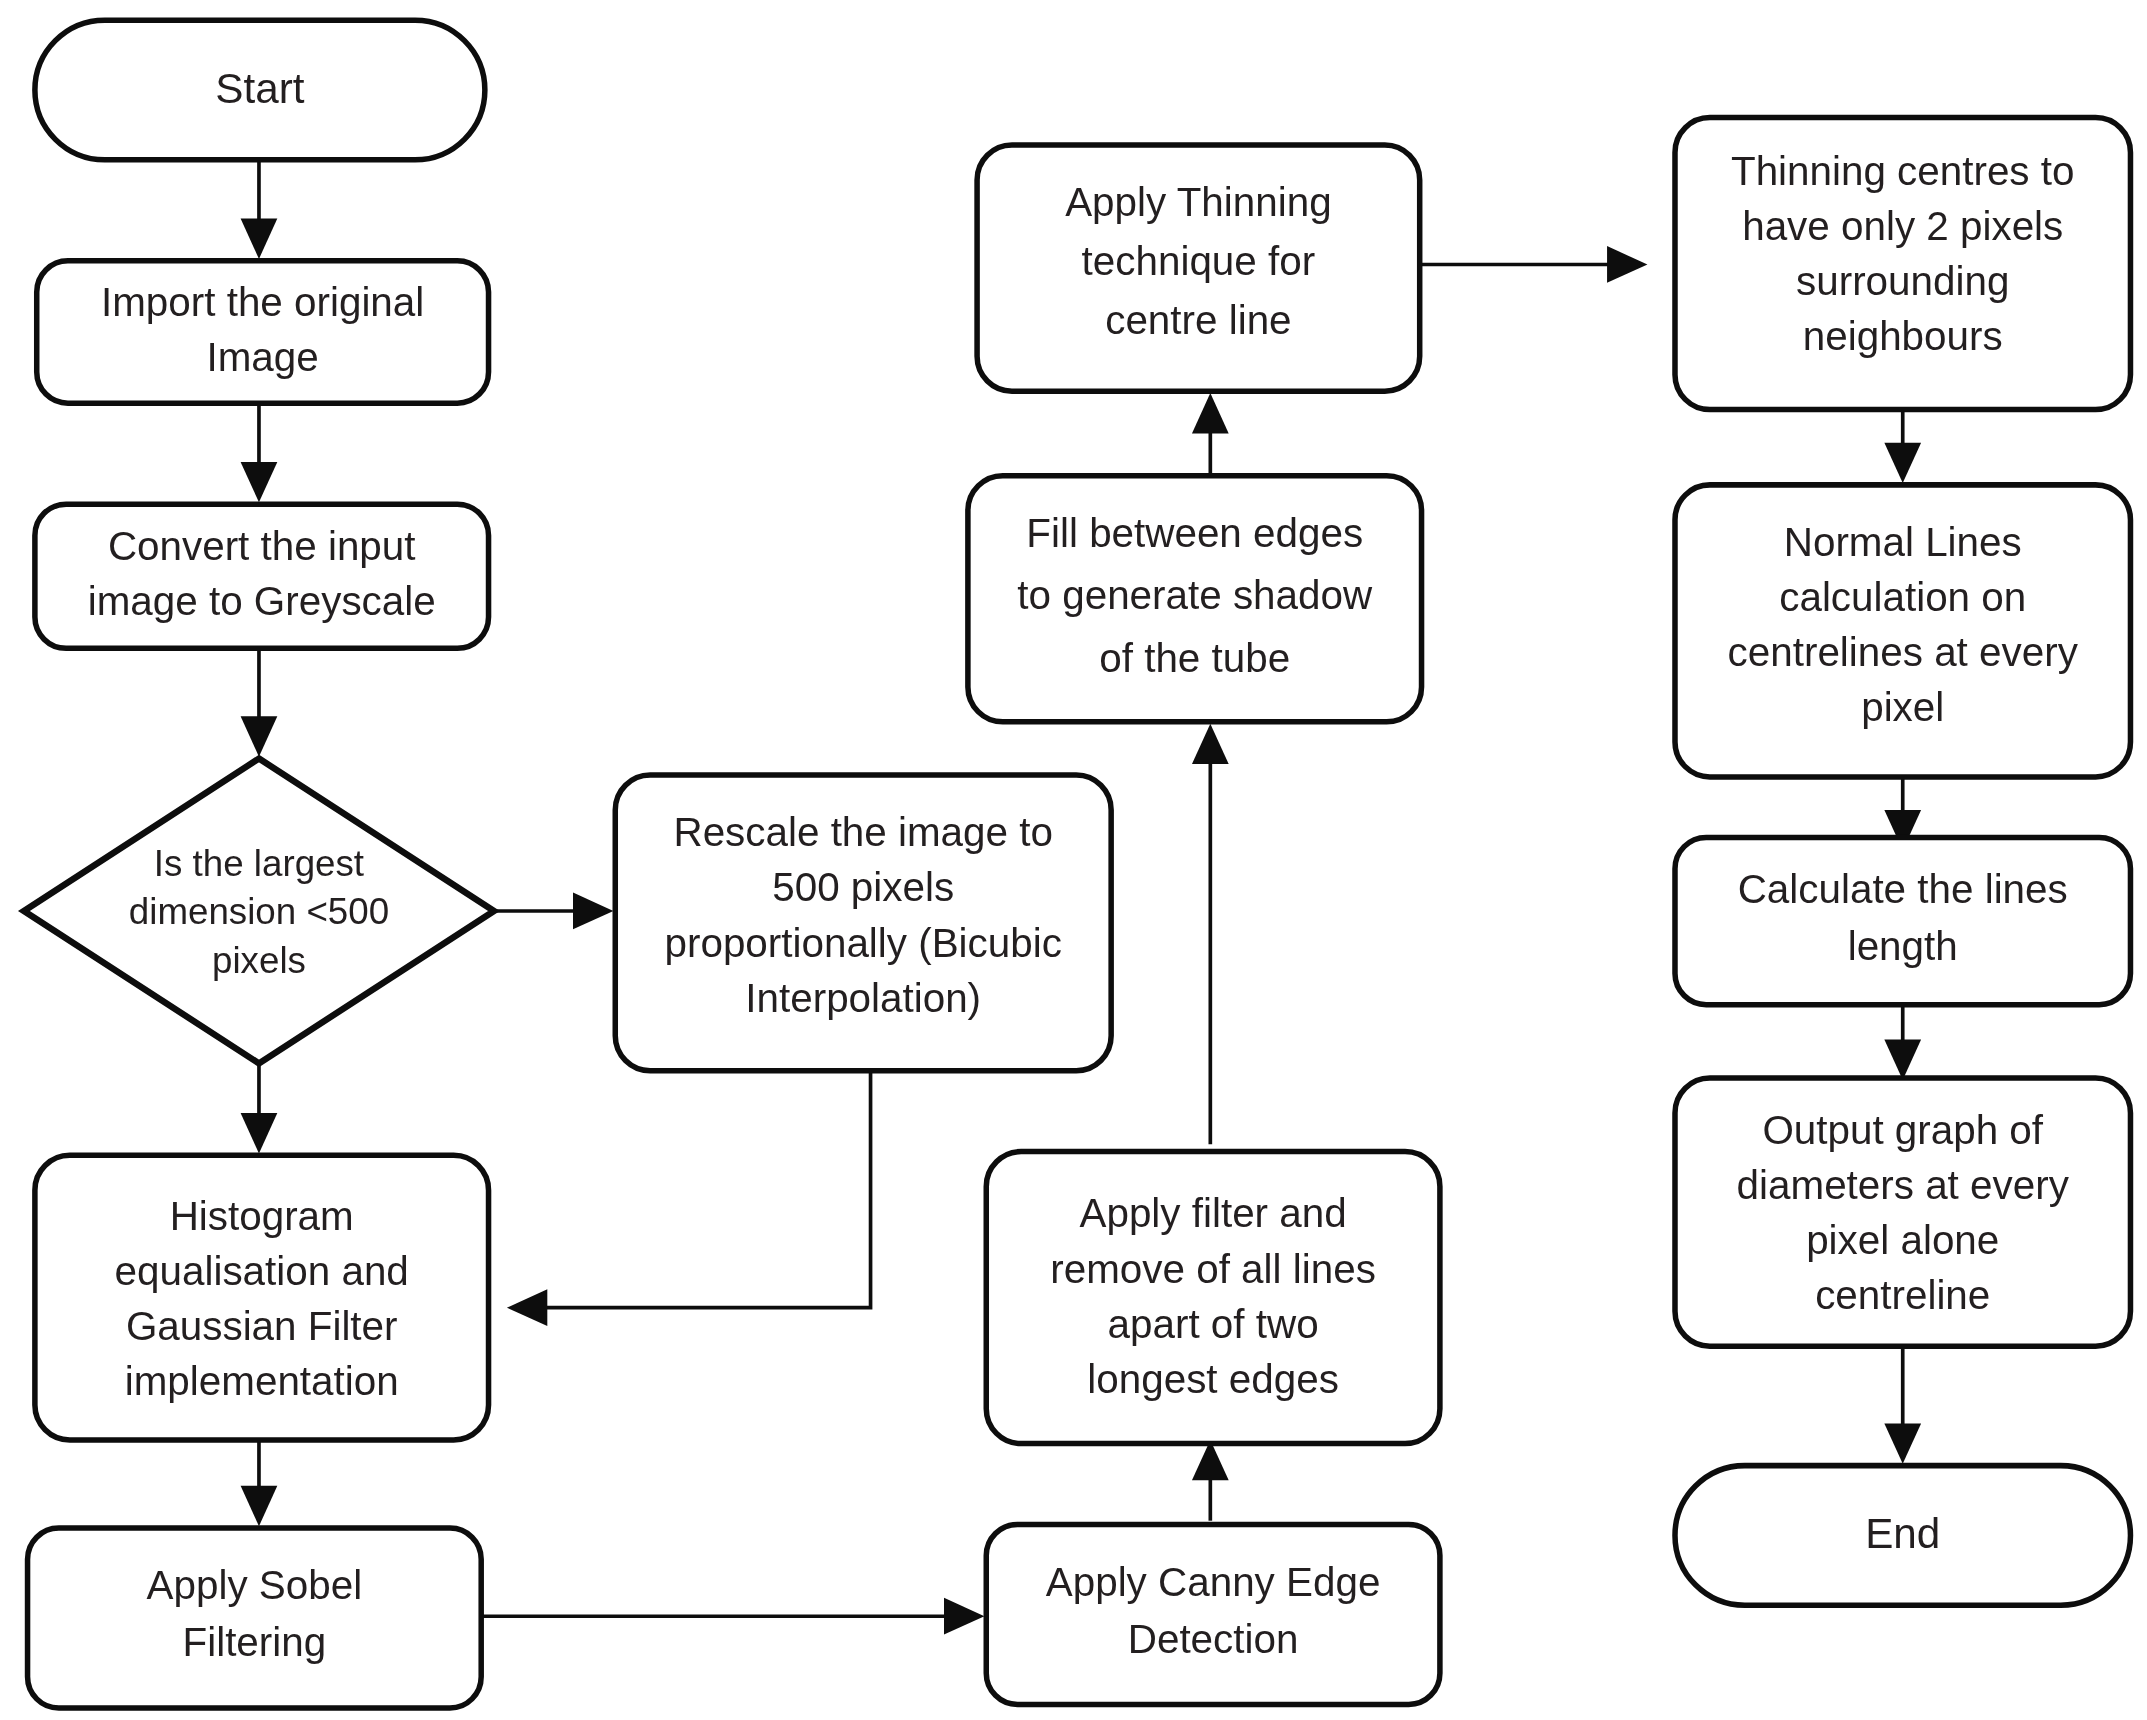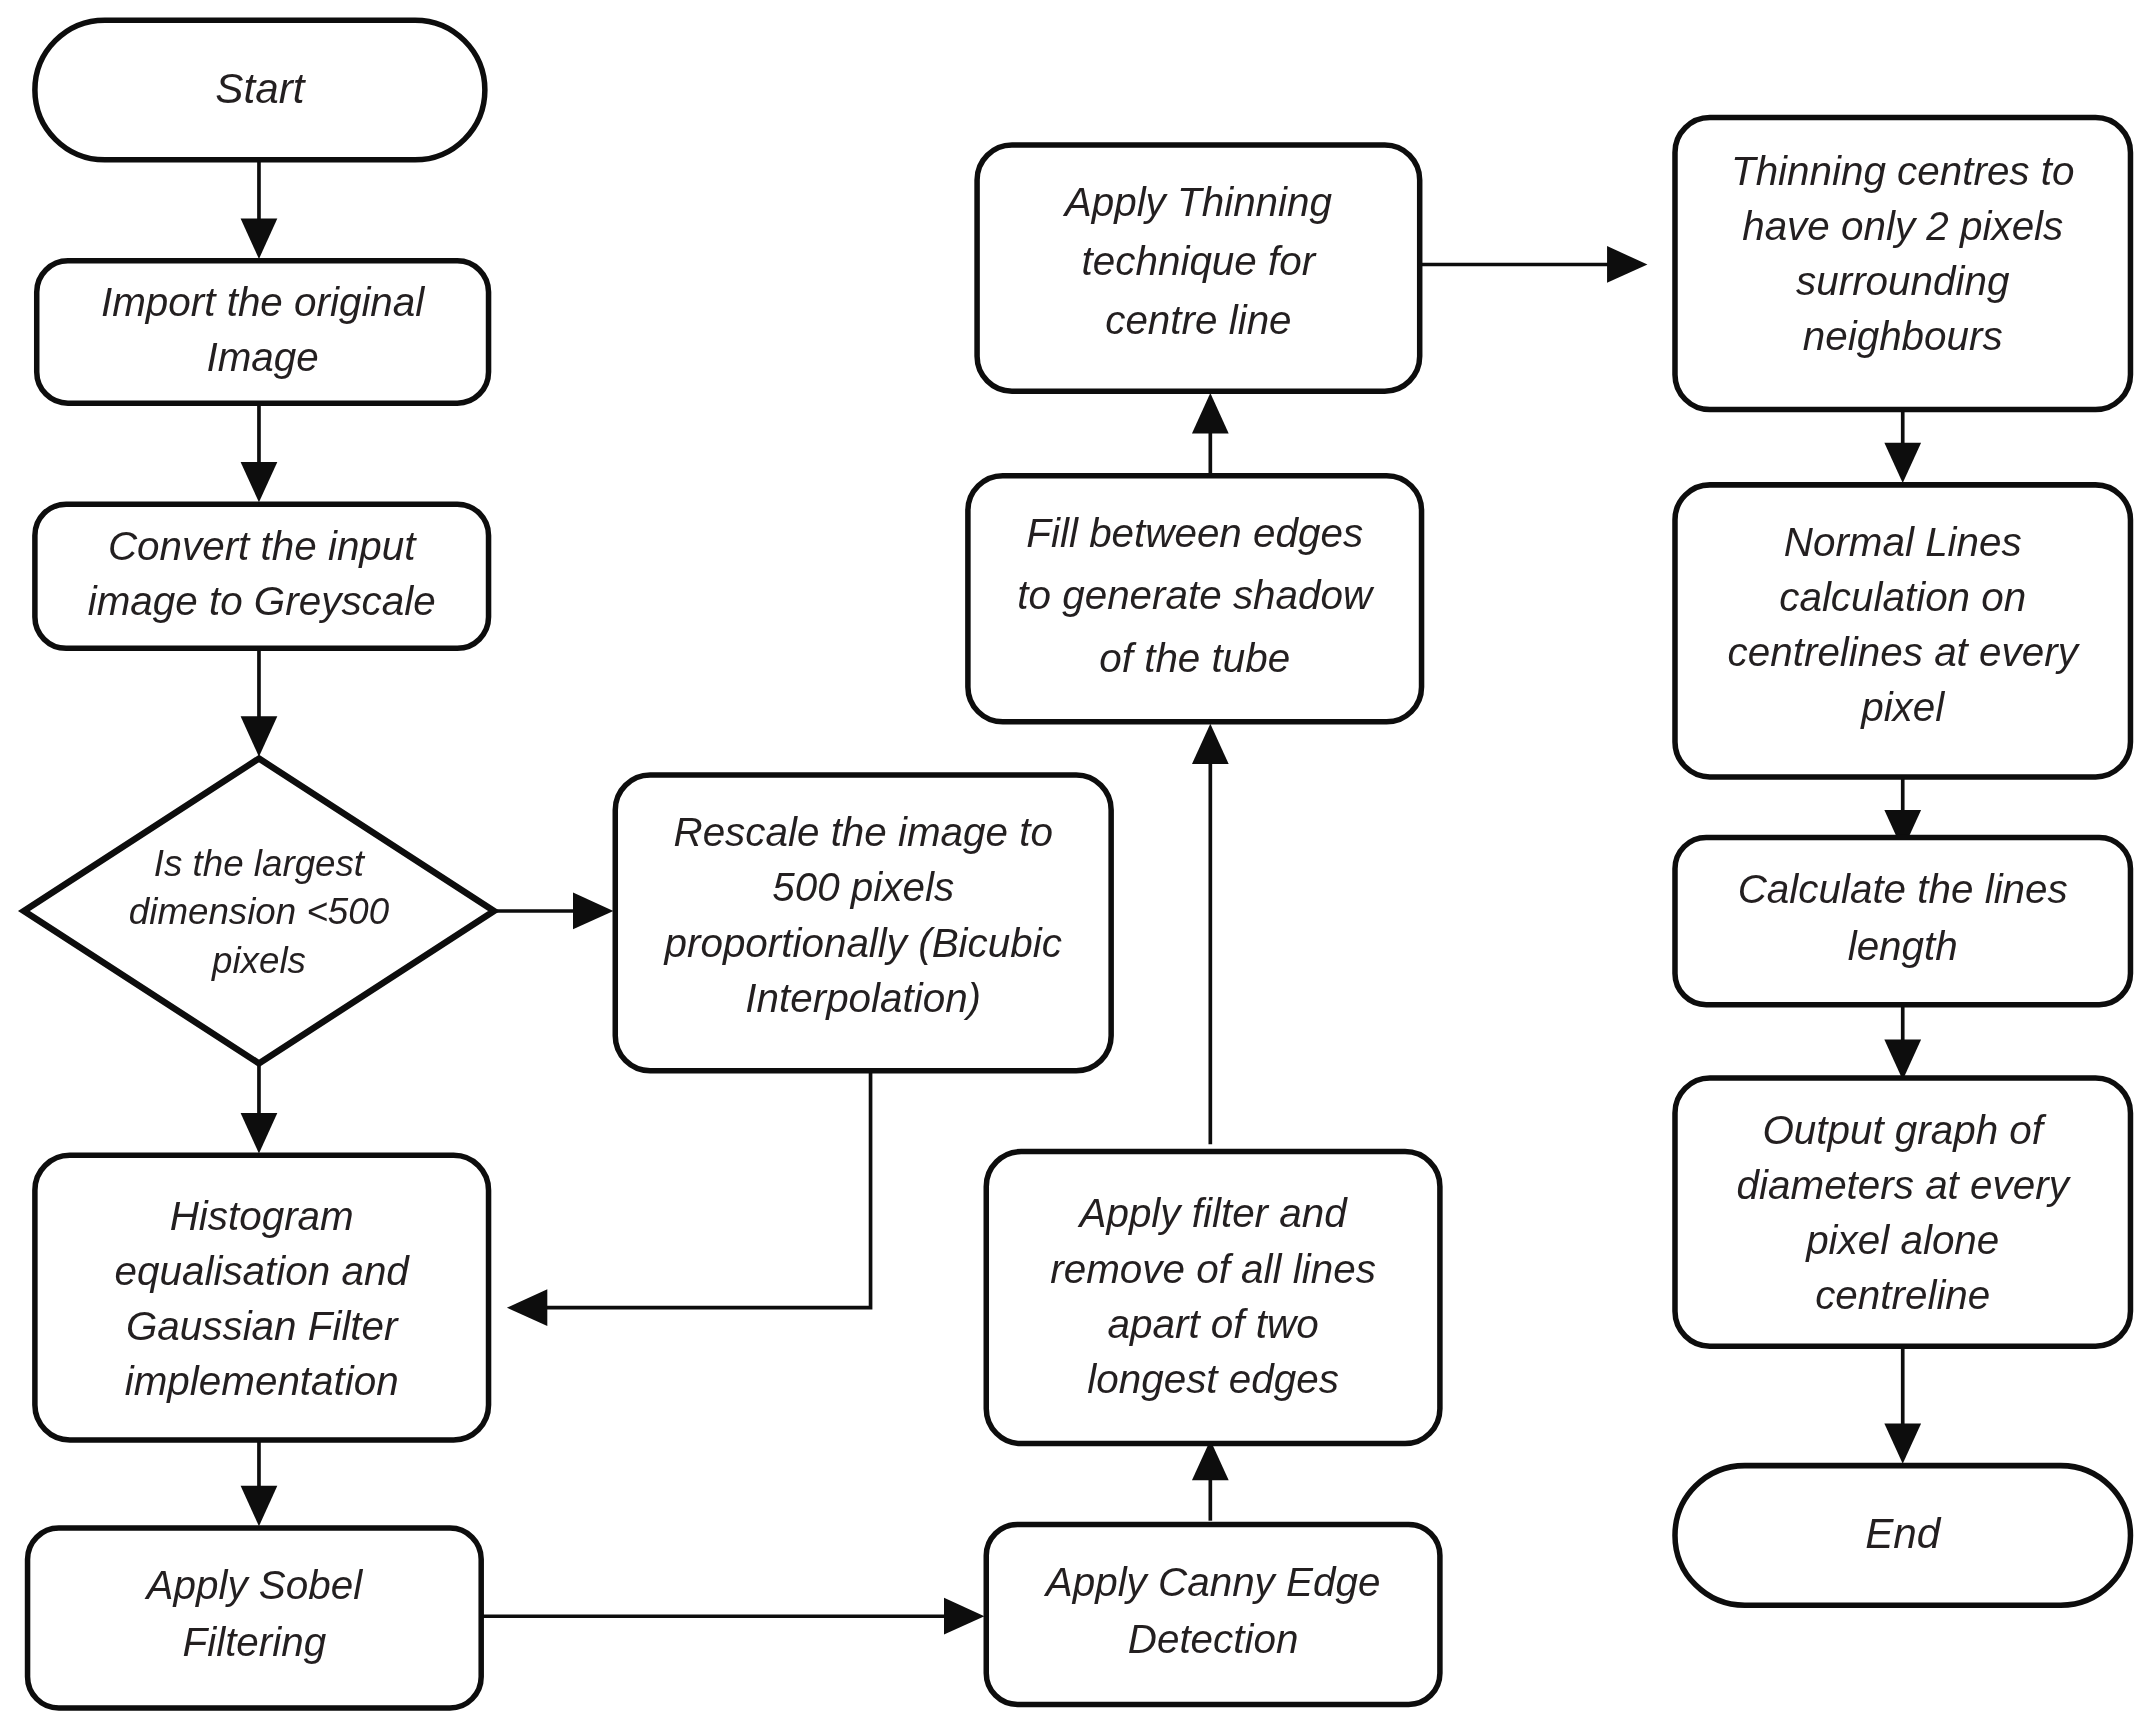--- a/index.html
+++ b/index.html
@@ -11,21 +11,20 @@
     width: 2147px;
     height: 1720px;
     font-family: "Liberation Sans", sans-serif;
     overflow: hidden;
   }
   #flowchart-root {
     position: relative;
     width: 2147px;
     height: 1720px;
     background: #ffffff;
-    font-style: italic;
   }
   svg.flow-canvas {
     display: block;
     width: 2147px;
     height: 1720px;
   }
   .node-shape {
     fill: #ffffff;
     stroke: #0d0d0d;
     stroke-width: 6;

